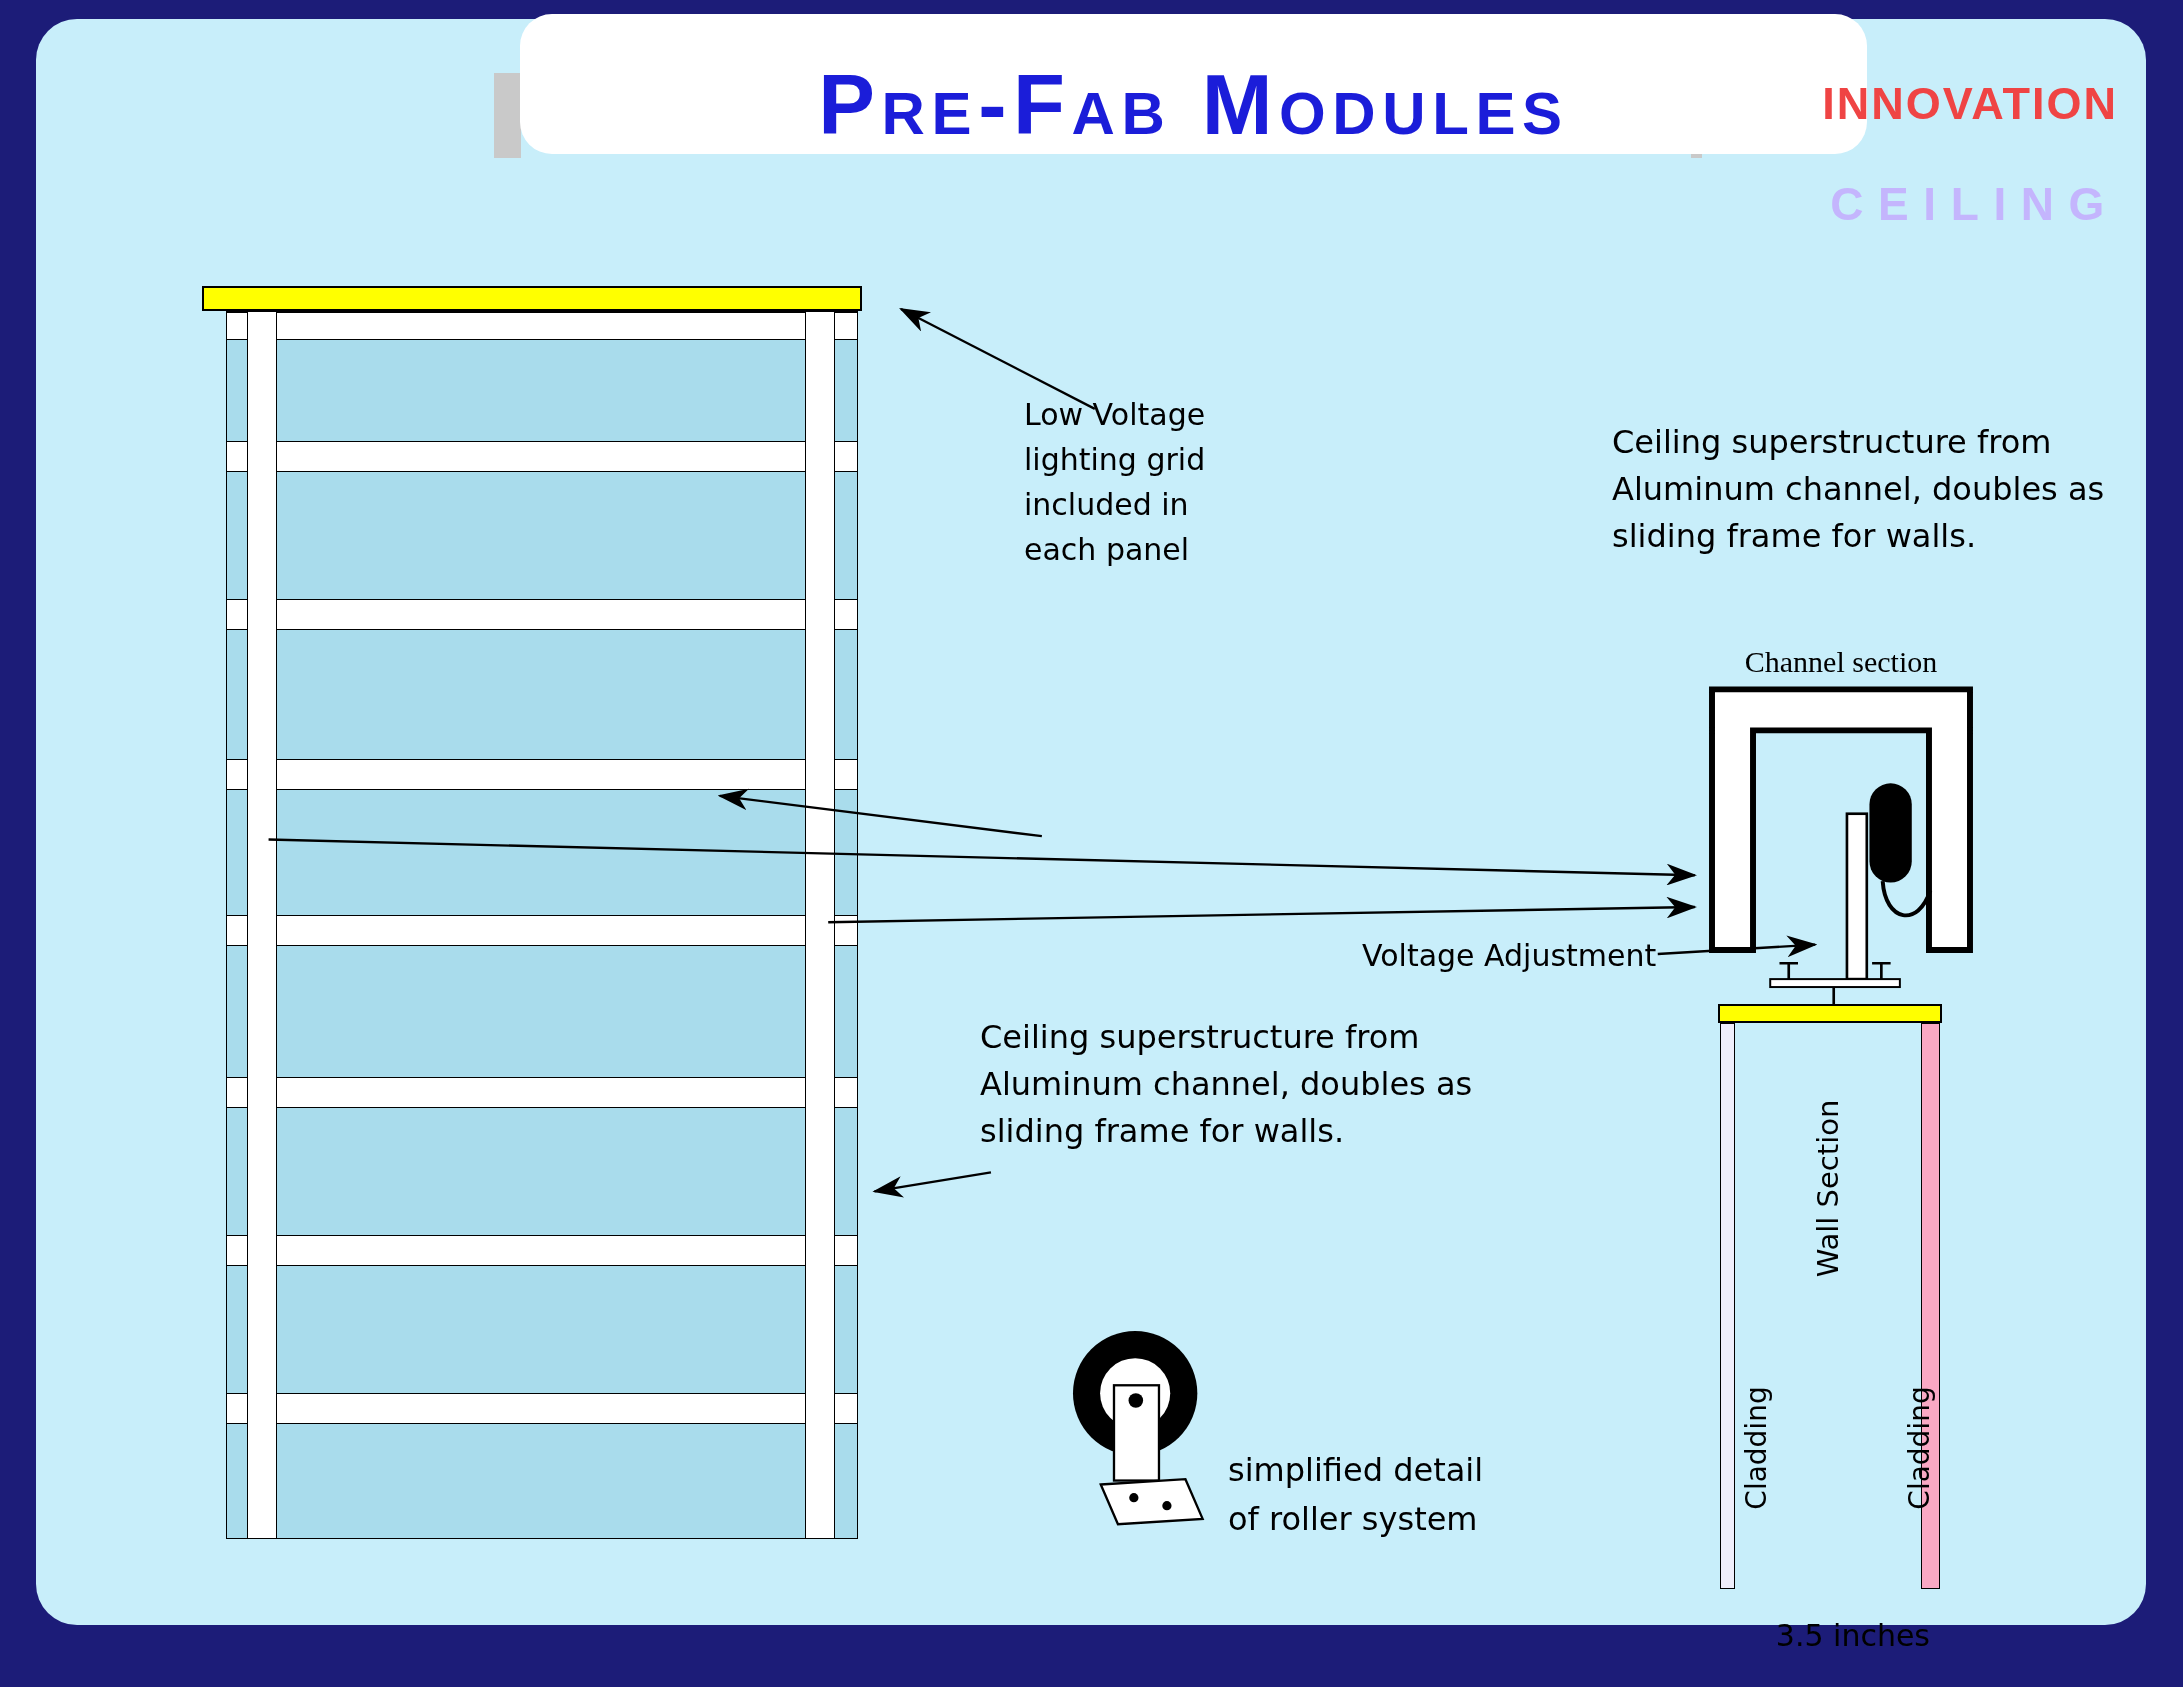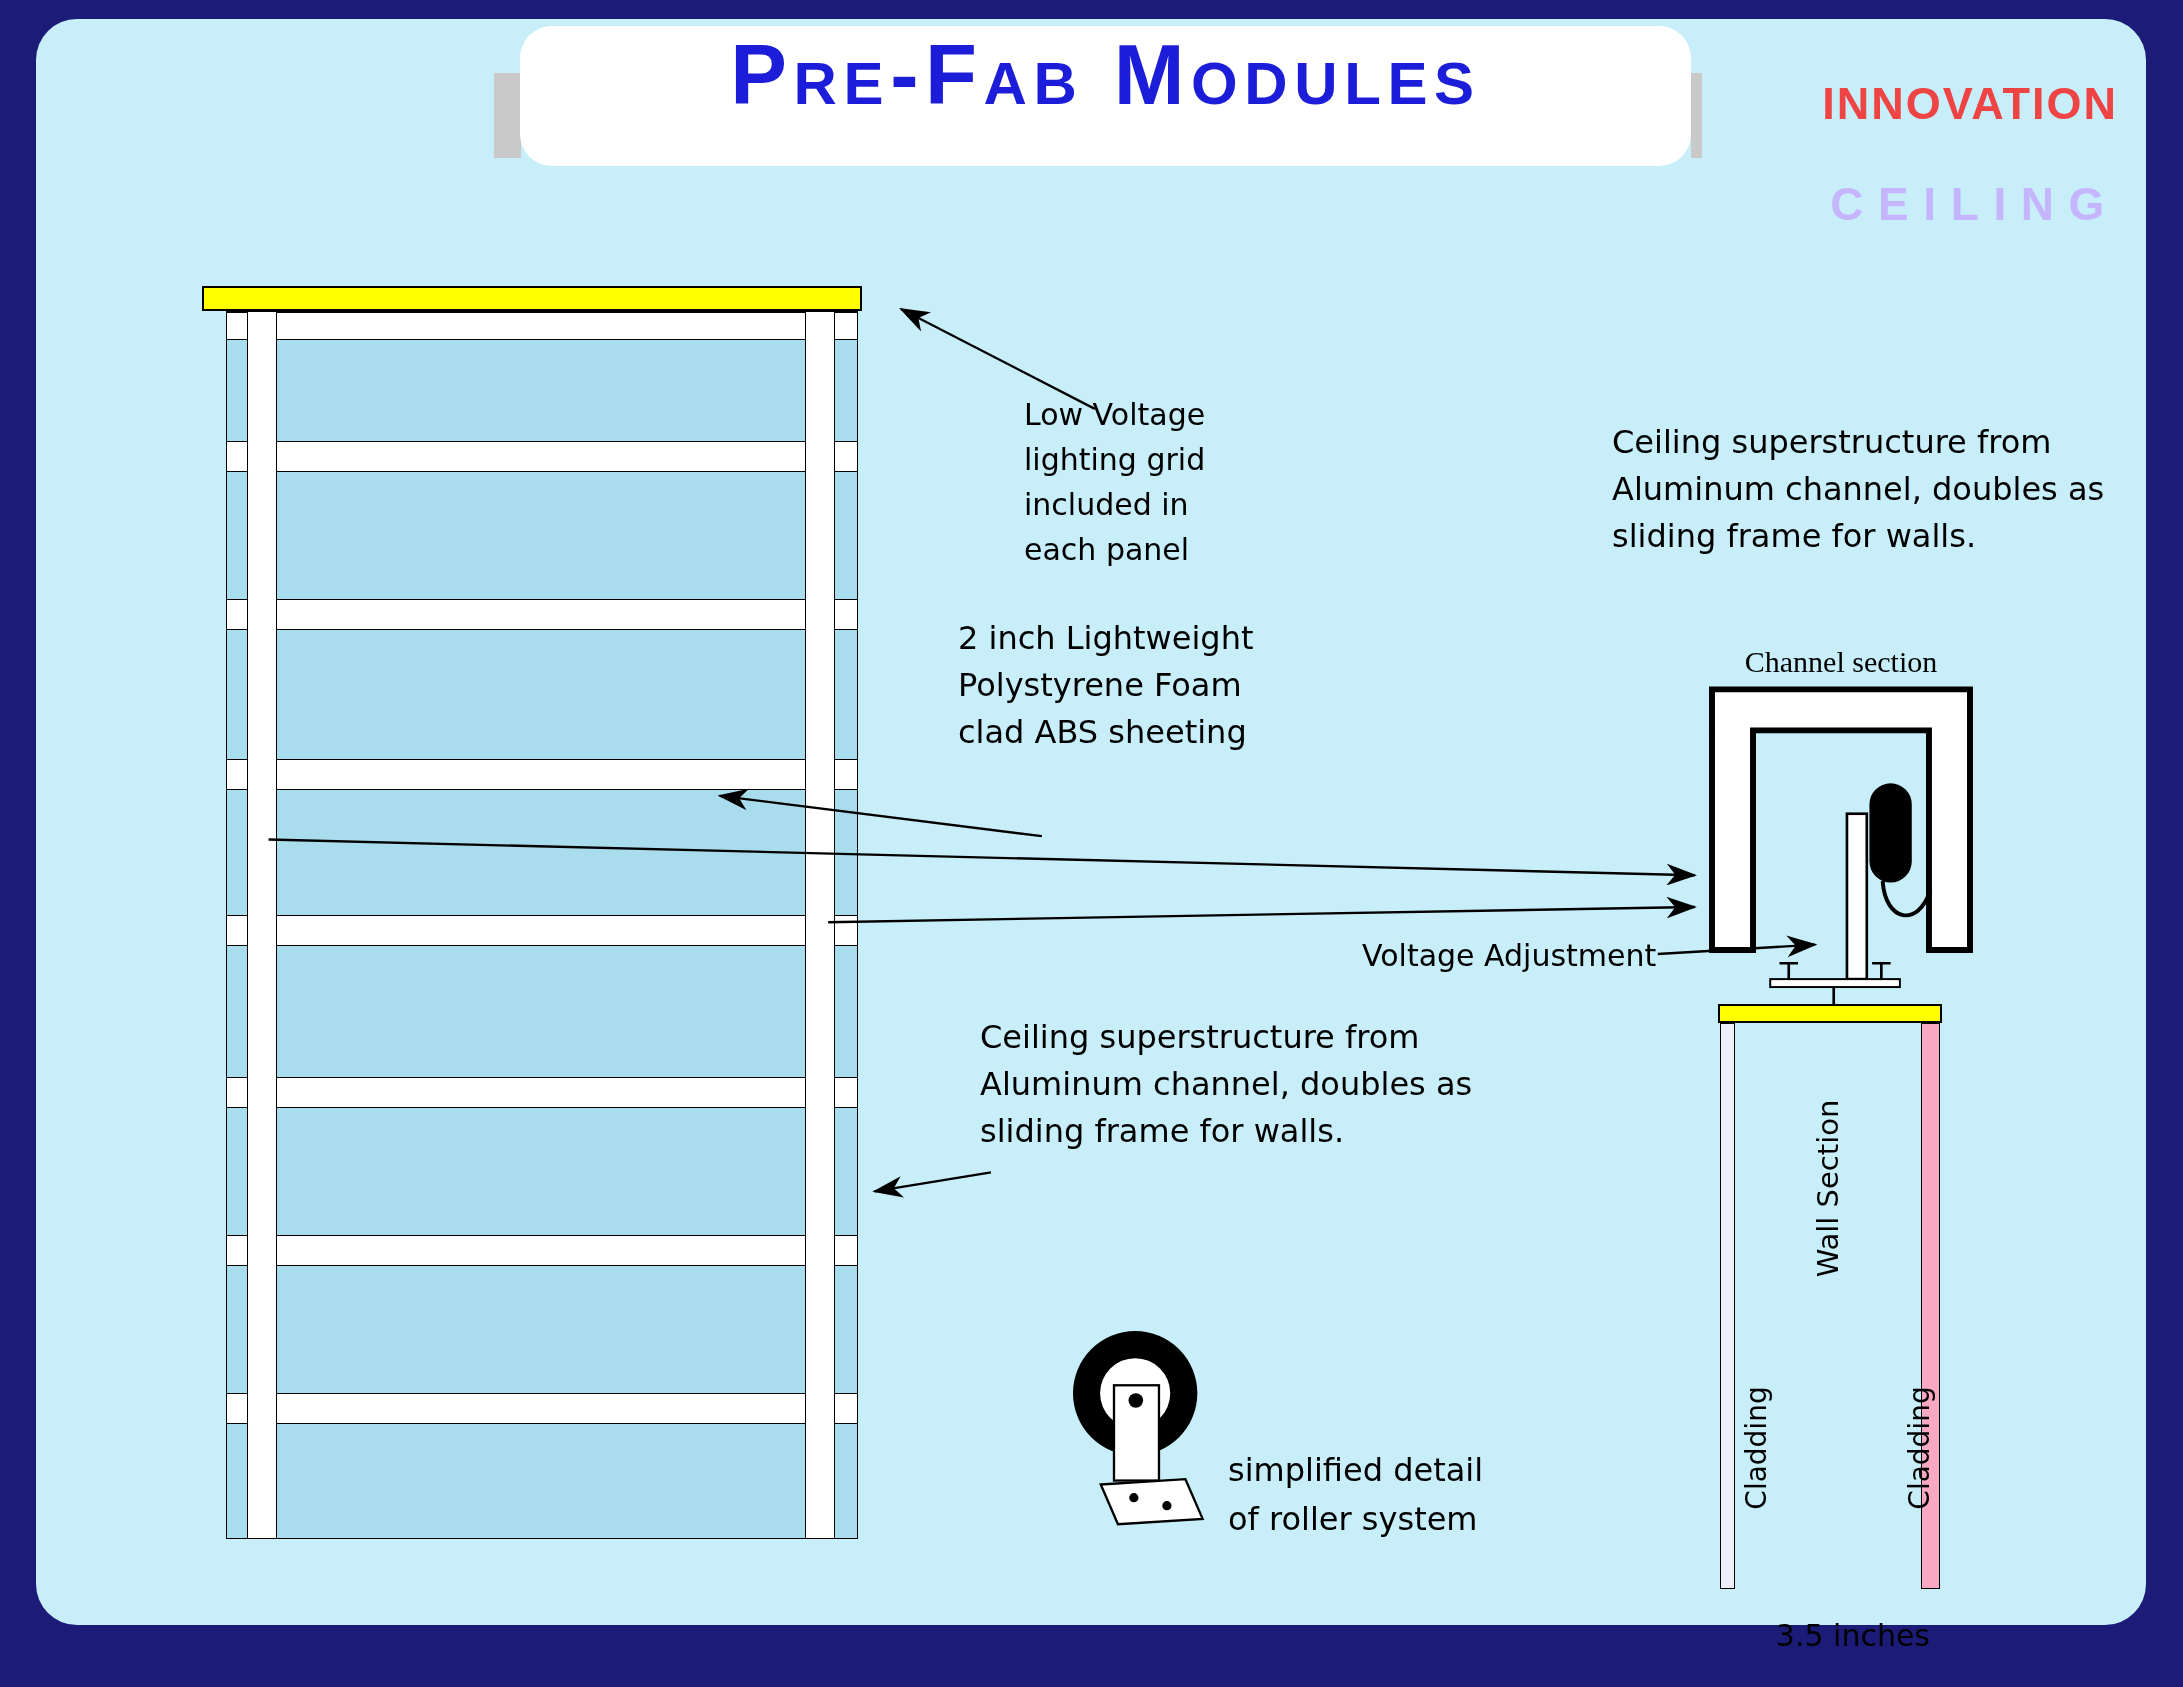--- a/index.html
+++ b/index.html
@@ -12,23 +12,23 @@
   .page{position:absolute;left:0;top:0;width:2183px;height:1687px;}
   .sheet{
     position:absolute;left:36px;top:18.5px;width:2110px;height:1606px;
     background:#c8eefa;border-radius:41px;
   }
   
   .banner-tab{position:absolute;background:#c9c9c9;top:73px;height:85px;}
   .banner-tab.left{left:494px;width:26.5px;}
   .banner-tab.right{left:1691px;width:10.6px;}
   .banner{
-    position:absolute;left:520px;top:26px;width:1171px;height:140px;
+    position:absolute;left:520px;top:14px;width:1347px;height:140px;
     background:#ffffff;border-radius:32px;
-    display:flex;align-items:flex-start;justify-content:center;
+    display:flex;align-items:flex-end;justify-content:center;
   }
   .banner h1{
     margin:0;
     font-family:"Liberation Sans", sans-serif;
     font-variant:small-caps;
     font-weight:bold;
     font-size:85px;
     letter-spacing:6.6px;
     color:#1b1dd9;
   }
@@ -159,23 +159,20 @@
       <polygon points="1664,2244 1792,2236 1818,2296 1690,2304" fill="#ffffff" stroke="#000" stroke-width="3.5"></polygon>
       <circle cx="1714" cy="2264" r="7" fill="#000"></circle>
       <circle cx="1764" cy="2276" r="7" fill="#000"></circle>
     </g>
   </svg>
 
   <div class="note note-lighting">Low Voltage
 lighting grid
 included in
 each panel</div>
-  <div class="note note-foam">2 inch  Lightweight
-Polystyrene Foam
-clad ABS sheeting</div>
   <div class="note note-super-right">Ceiling superstructure from
 Aluminum channel, doubles as
 sliding frame for walls.</div>
   <div class="note note-channel">Channel section</div>
   <div class="note note-knurled">Voltage Adjustment</div>
   <div class="note note-super-left">Ceiling superstructure from
 Aluminum channel, doubles as
 sliding frame for walls.</div>
   <div class="note note-roller">simplified detail
 of roller system</div>

